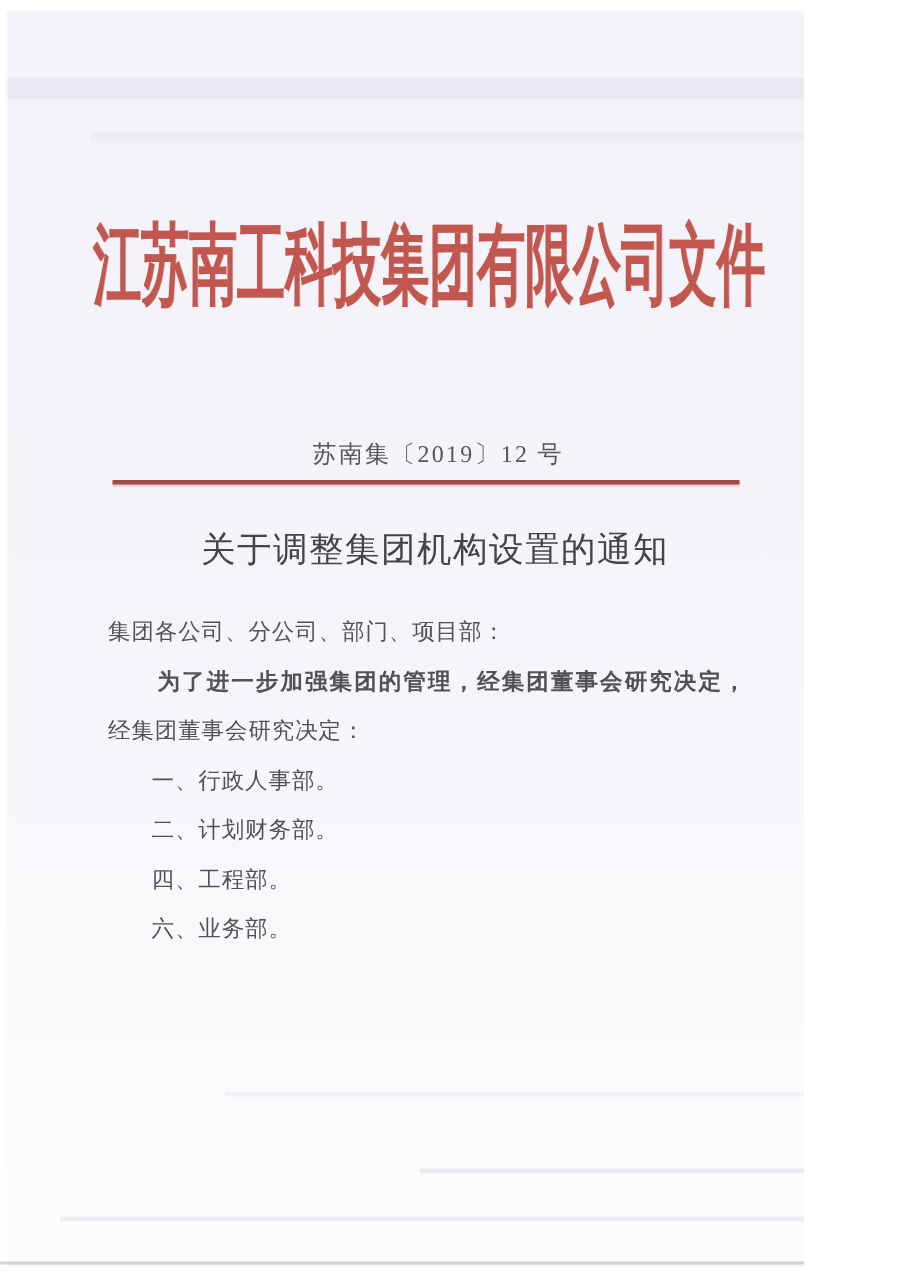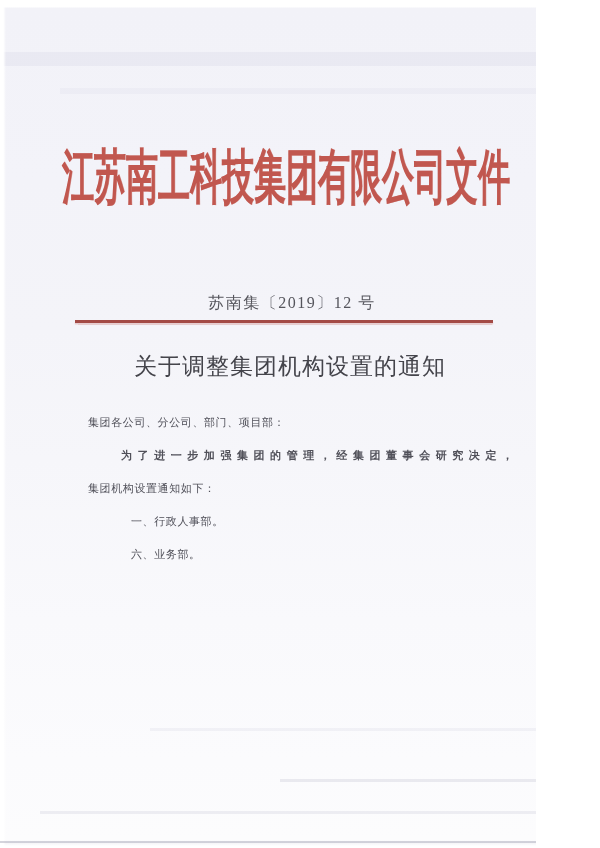--- a/index.html
+++ b/index.html
@@ -87,37 +87,37 @@
     width: 600px;
     text-align: center;
     transform: translateX(-10px);
     font-size: 23px;
     letter-spacing: 1px;
     color: #44444b;
     white-space: nowrap;
   }
   .body-block {
     position: absolute;
-    left: 88px; top: 406px;
+    left: 72px; top: 406px;
     width: 425px;
-    font-size: 11px;
+    font-size: 15px;
     line-height: 33px;
     color: #51515a;
     letter-spacing: 0.6px;
   }
   .line { height: 33px; white-space: nowrap; }
   .line.justified {
     white-space: normal;
     text-align: justify;
     text-align-last: justify;
     letter-spacing: 0;
   }
   .line.indent2 { margin-left: 33px; width: 392px; font-weight: bold; }
   .line.full { width: 425px; }
-  .list-item { height: 33px; margin-left: 43px; white-space: nowrap; }
+  .list-item { height: 33px; margin-left: 29px; white-space: nowrap; }
 </style>
 </head>
 <body>
 
 <div class="canvas">
 
   <div class="scan-streak streak1"></div>
   <div class="scan-streak streak2"></div>
   <div class="scan-streak streak5"></div>
   <div class="scan-streak streak3"></div>
@@ -131,18 +131,20 @@
 
   <div class="doc-number">苏南集〔2019〕12 号</div>
 
   <div class="red-rule"></div>
 
   <div class="doc-title">关于调整集团机构设置的通知</div>
 
   <div class="body-block">
     <div class="line">集团各公司、分公司、部门、项目部：</div>
     <div class="line justified indent2">为了进一步加强集团的管理，经集团董事会研究决定，</div>
-    <div class="line">集团机构设置通知如下：</div>
+    <div class="line">经集团董事会研究决定：</div>
     <div class="list-item">一、行政人事部。</div>
+    <div class="list-item">二、计划财务部。</div>
+    <div class="list-item">四、工程部。</div>
     <div class="list-item">六、业务部。</div>
   </div>
 
 </div>
 
 </body></html>

